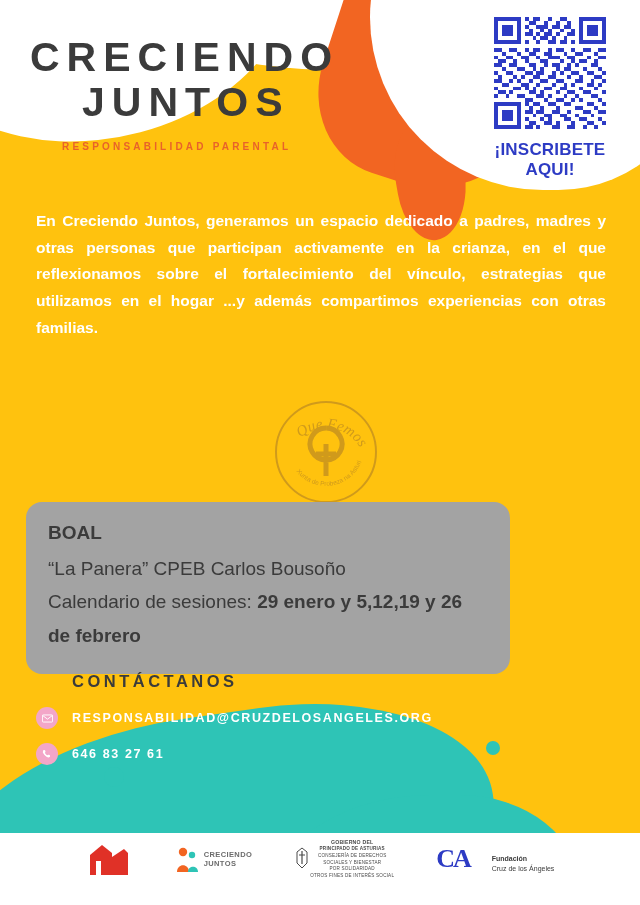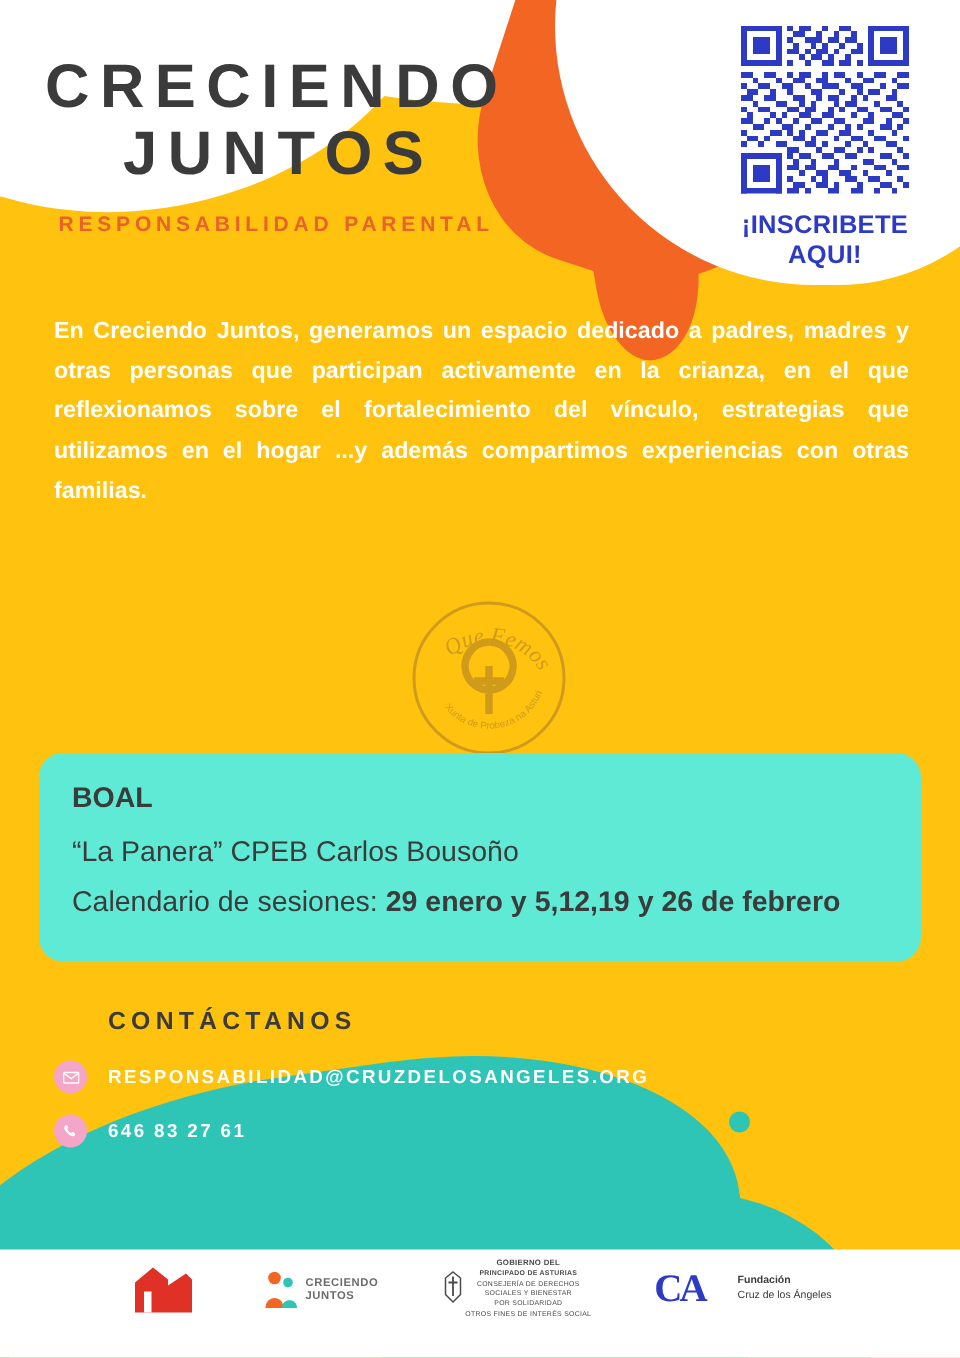--- a/index.html
+++ b/index.html
@@ -137,22 +137,22 @@
   .title2 {
     font-size: 41px;
     font-weight: bold;
     letter-spacing: 7px;
     color: #3B3B3B;
     line-height: 1.15;
     margin-left: 52px;
   }
   .subtitle {
     margin-top: 12px;
-    margin-left: 9px;
-    font-size: 14px;
+    margin-left: 32px;
+    font-size: 10px;
     font-weight: bold;
     letter-spacing: 3.2px;
     color: #E8622A;
     line-height: 1.7;
   }
 
   
   .body-copy {
     position: absolute;
     left: 36px; top: 208px;
@@ -174,22 +174,22 @@
     left: 272px; top: 398px;
     width: 108px; height: 108px;
     z-index: 5;
     opacity: .85;
   }
 
   
   .card {
     position: absolute;
     left: 26px; top: 502px;
-    width: 588px;
-    background: #5eead4;
+    width: 484px;
+    background: #a3a3a3;
     border-radius: 16px;
     padding: 20px 22px 22px 22px;
     z-index: 6;
   }
   .card h3 {
     font-size: 19px;
     color: #3B3B3B;
     font-weight: bold;
     margin-bottom: 8px;
   }
@@ -253,21 +253,21 @@
   .logo-cj { display:flex; align-items:center; gap:4px; }
   .logo-cj-text {
     font-size: 7.5px; line-height: 1.25; color: #6b6b6b; font-weight: bold; letter-spacing:.4px;
   }
   .logo-gov { text-align: center; }
   .logo-gov-text {
     font-size: 4.6px; color: #4a4a4a; line-height: 1.45; letter-spacing: .2px;
   }
   .logo-gov-text .b1 { font-weight: bold; font-size:5.2px; }
   .logo-gov-text .b2 { font-weight: bold; }
-  .logo-ca { display: flex; align-items: center; gap: 22px; }
+  .logo-ca { display: flex; align-items: flex-end; gap: 22px; }
   .logo-ca-mark { font-size: 26px; color: #2D3BC4; font-weight: bold; letter-spacing: -2px; font-family: "Liberation Serif", serif;}
   .logo-ca-text { font-size: 7px; color: #3B3B3B; line-height: 1.4; }
   .logo-ca-text .t1 { font-weight: bold; }
 </style>
 </head>
 <body>
 
 <div id="poster">
 
   <div class="white-top-left"></div>

